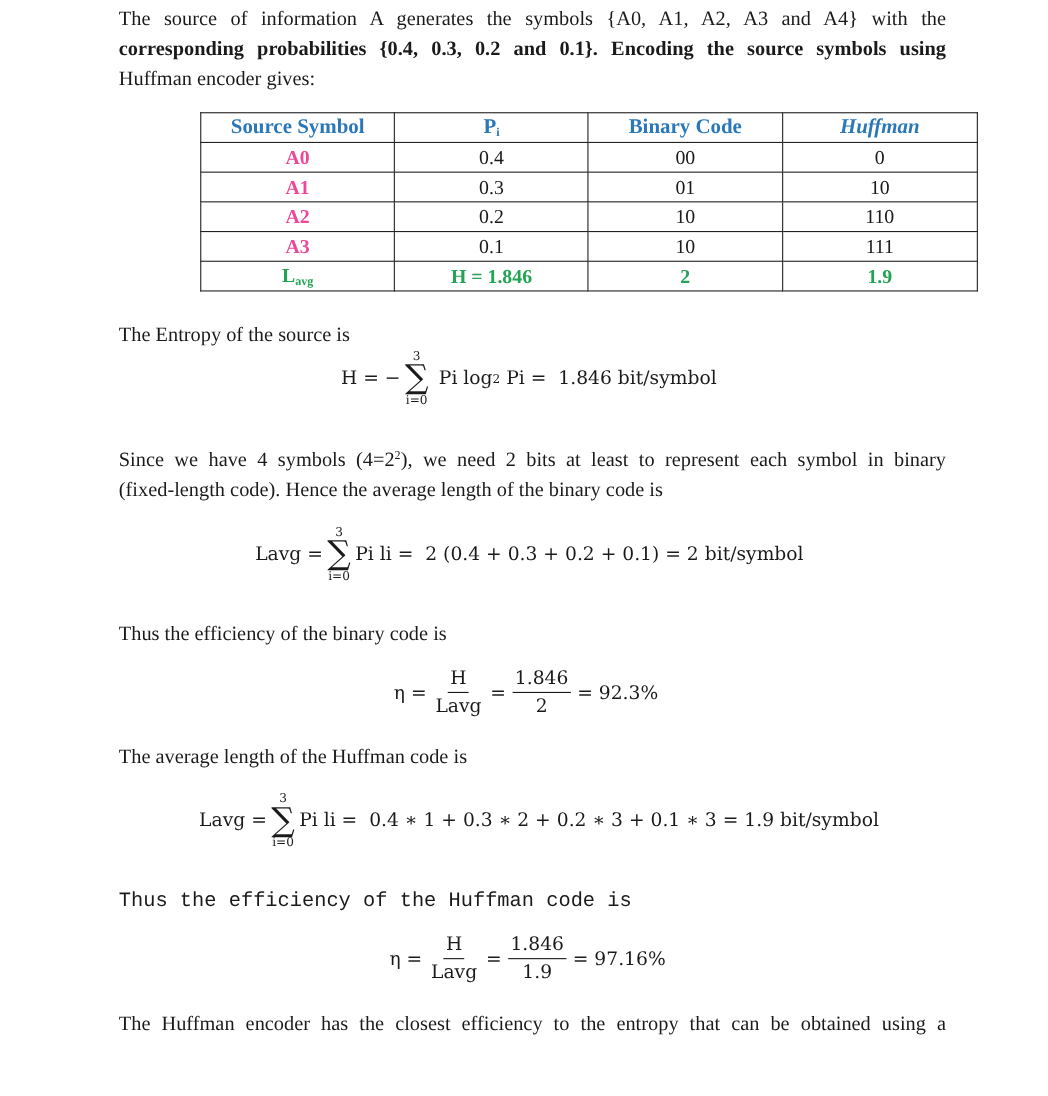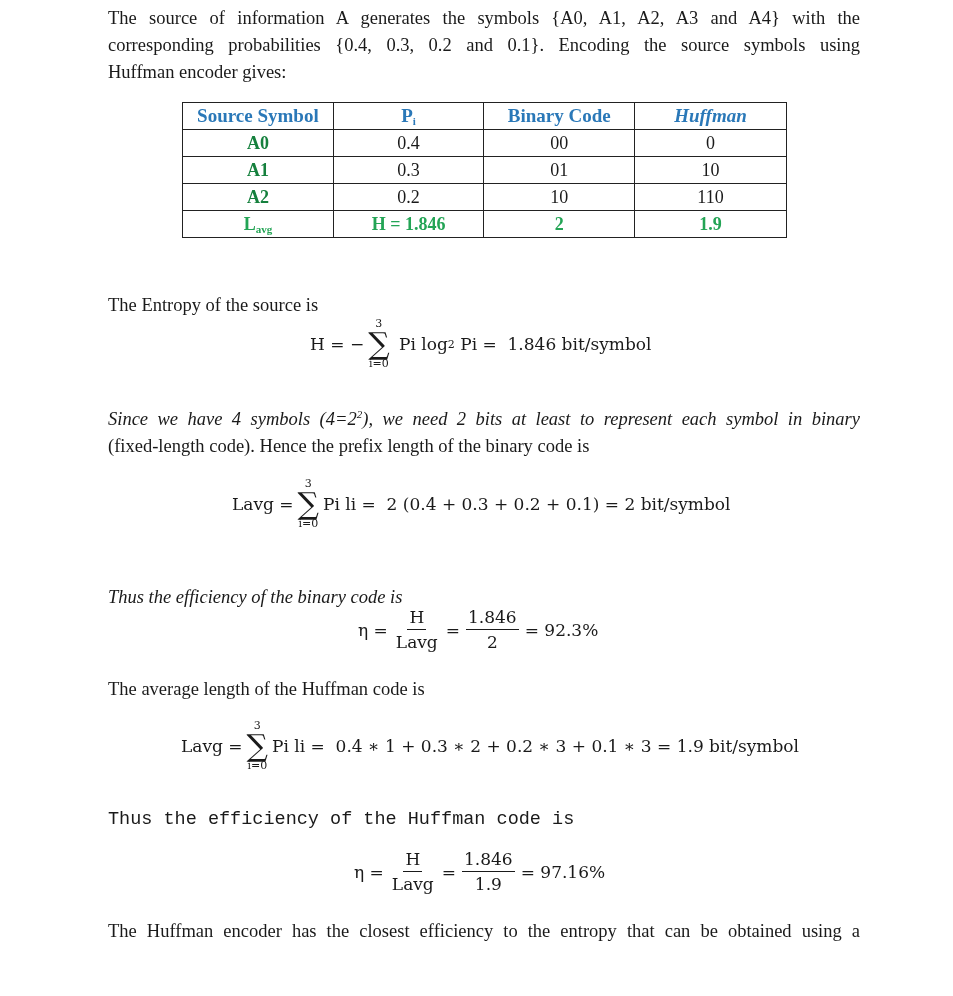--- a/index.html
+++ b/index.html
@@ -9,28 +9,28 @@
   }
   .para {
     position: absolute; left: 108px; width: 752px;
     font-size: 18.5px; line-height: 27px; text-align: justify;
   }
   .para.single { text-align: left; }
   sup { font-size: 11px; line-height: 0; vertical-align: 7px; }
 
   
   table.huff {
-    position: absolute; left: 182px; top: 102px; width: 605px;
+    position: absolute; left: 182px; top: 102px; width: 707px;
     border-collapse: collapse; font-size: 18px; border-radius: 30px;
   }
   table.huff td, table.huff th {
     border: 1.3px solid #222; text-align: center; height: 26px; padding: 0;
   }
   table.huff th { color: #2a78b8; font-weight: bold; font-size: 19px; }
-  table.huff td.sym { color: #15803d; font-weight: bold; }
+  table.huff td.sym { color: #ec4899; font-weight: bold; }
   table.huff tr.total td { color: #23a455; font-weight: bold; }
   .sub { font-size: 11px; vertical-align: -3px; }
   .col1 { width: 151px; } .col2 { width: 151px; margin-left: 10px; } .col3 { width: 151px; } .col4 { width: 152px; font-style: italic; }
 
   
   .eq {
     position: absolute; font-family: "DejaVu Serif", "Liberation Serif", serif;
     font-size: 17px; color: #1a1a1a; white-space: nowrap;
     display: flex; align-items: center;
   }
@@ -47,21 +47,21 @@
   }
   .frac .num { padding: 0 2px 2px; border-bottom: 1.3px solid #1a1a1a; line-height: 20px; }
   .frac .den { padding: 2px 2px 0; line-height: 20px; }
   .small-sub { font-size: 11px; vertical-align: -4px; }
 </style>
 </head>
 <body>
 
 <div class="para" style="top:5px;">
   <div style="text-align-last: justify;">The source of information A generates the symbols {A0, A1, A2, A3 and A4} with the</div>
-  <div style="text-align-last: justify;">corresponding probabilities {0.4, 0.3, 0.2 and 0.1}. Encoding the source symbols using</div>
+  <div style="text-align-last: justify; font-weight: bold;">corresponding probabilities {0.4, 0.3, 0.2 and 0.1}. Encoding the source symbols using</div>
   <div>Huffman encoder gives:</div>
 </div>
 
 <table class="huff">
   <tbody>
       <tr>
     <th class="col1">Source Symbol</th>
     <th class="col2"><span>P</span><span class="sub">i</span></th>
     <th class="col3">Binary Code</th>
     <th class="col4">Huffman</th>
@@ -77,20 +77,26 @@
     <td>0.3</td>
     <td>01</td>
     <td>10</td>
   </tr>
   <tr>
     <td class="sym">A2</td>
     <td>0.2</td>
     <td>10</td>
     <td>110</td>
   </tr>
+  <tr>
+    <td class="sym">A3</td>
+    <td>0.1</td>
+    <td>10</td>
+    <td>111</td>
+  </tr>
   <tr class="total">
     <td><span>L</span><span class="sub">avg</span></td>
     <td>H = 1.846</td>
     <td>2</td>
     <td>1.9</td>
   </tr>
 </tbody>
   </table>
 
 <div class="para single" style="top:292px;">The Entropy of the source is</div>
@@ -100,35 +106,35 @@
     <span class="lim">3</span>
     <span class="s">∑</span>
     <span class="lim">i=0</span>
   </span>
   <span class="t"> Pi log</span>
     <span class="small-sub">2</span>
     <span class="t"> Pi =  1.846 bit/symbol</span>
 </div>
 
 <div class="para" style="top:406px;">
-  <div style="text-align-last: justify; font-style: italic;"><span>Since we have 4 symbols (4=2</span><sup>2</sup><span>), we need 2 bits at least to represent each symbol in binary</span></div>
-  <div>(fixed-length code). Hence the prefix length of the binary code is</div>
+  <div style="text-align-last: justify;"><span>Since we have 4 symbols (4=2</span><sup>2</sup><span>), we need 2 bits at least to represent each symbol in binary</span></div>
+  <div>(fixed-length code). Hence the average length of the binary code is</div>
 </div>
 
 <div class="eq" style="left:232px; top:478px;">
   <span class="t">Lavg =</span>
   <span class="sigma">
     <span class="lim">3</span>
     <span class="s">∑</span>
     <span class="lim">i=0</span>
   </span>
   <span class="t">Pi li =  2 (0.4 + 0.3 + 0.2 + 0.1) = 2 bit/symbol</span>
 </div>
 
-<div class="para single" style="top:584px;font-style:italic;">Thus the efficiency of the binary code is</div>
+<div class="para single" style="top:564px;">Thus the efficiency of the binary code is</div>
 <div class="eq" style="left:358px; top:607px;">
   <span class="t">η =</span>
   <span class="frac">
     <span class="num">H</span>
     <span class="den">Lavg</span>
   </span>
   <span class="t">=</span>
   <span class="frac">
     <span class="num">1.846</span>
     <span class="den">2</span>

